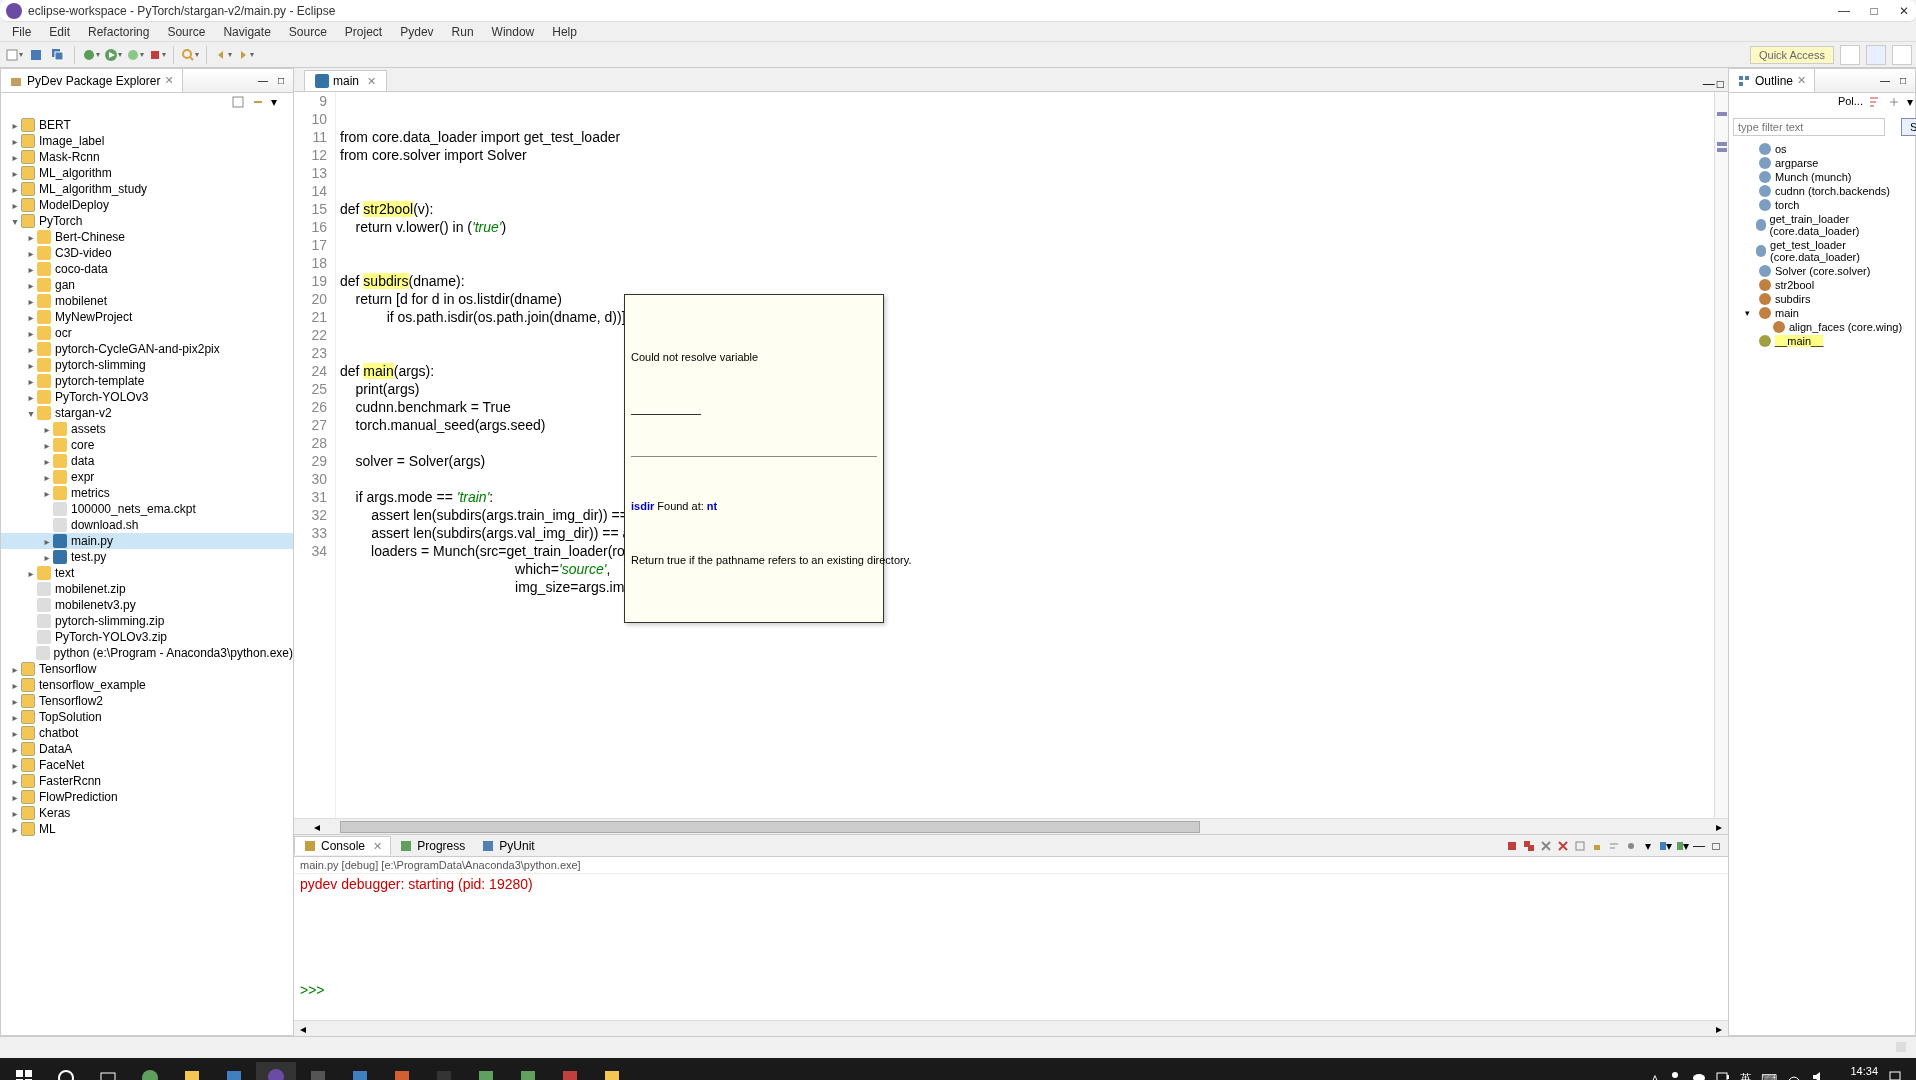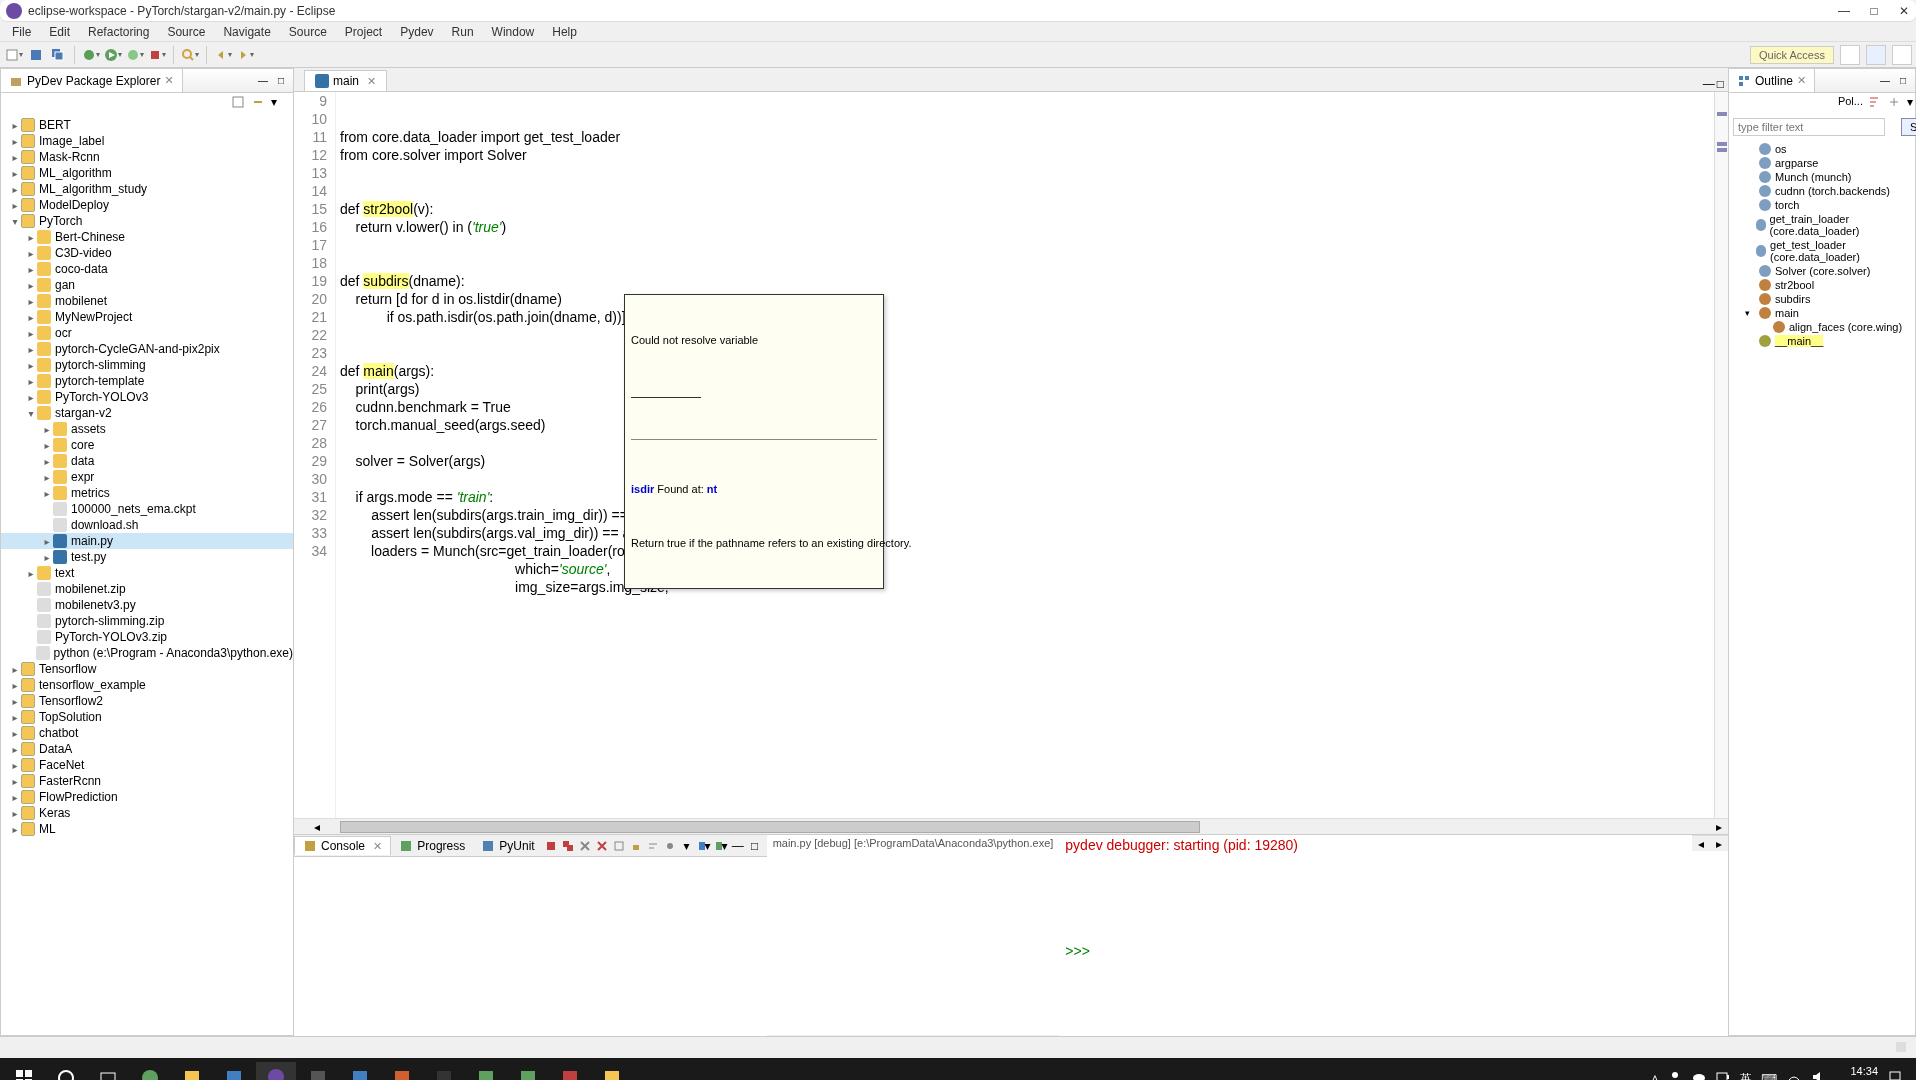--- a/index.html
+++ b/index.html
@@ -51,29 +51,29 @@
 .editor-tab .close { font-size: 11px; color: #888; margin-left: 4px; }
 .editor-tabs-tools { margin-left: auto; display: flex; gap: 2px; padding-right: 4px; }
 
 .code-container { flex: 1; display: flex; overflow: hidden; position: relative; background: #fff; }
 .gutter { width: 42px; background: #fff; text-align: right; padding-right: 8px; font-family: Consolas, monospace; font-size: 14px; color: #888; line-height: 18px; border-right: 1px solid #eee; }
 .code { flex: 1; font-family: Consolas, monospace; font-size: 14px; line-height: 18px; padding-left: 4px; white-space: pre; position: relative; }
 .kw { color: #000000; font-weight: normal; }
 .str { color: #008000; font-style: italic; }
 .hl { background: #ffff88; }
 
-.tooltip { position: absolute; background: #fffef3; border: 1px solid #333; padding: 0 6px; font-size: 11px; z-index: 100; box-shadow: 2px 2px 4px rgba(0,0,0,0.2); }
+.tooltip { position: absolute; background: #fffef3; border: 1px solid #333; padding: 17px 6px; font-size: 11px; z-index: 100; box-shadow: 2px 2px 4px rgba(0,0,0,0.2); }
 .tooltip hr { margin: 4px 0; border: none; border-top: 1px solid #888; }
 .tooltip .fn-name { color: #0000cc; font-weight: bold; }
 .tooltip .mod-name { color: #0000cc; font-weight: bold; }
 
 .overview-ruler { width: 14px; background: #f8f8f8; border-left: 1px solid #ddd; position: relative; }
 .overview-ruler .mark { position: absolute; left: 2px; width: 10px; height: 4px; }
 
-.console-area { height: 202px; border-top: 1px solid #ccc; display: flex; flex-direction: row; background: #fff; }
+.console-area { height: 202px; border-top: 1px solid #ccc; display: flex; flex-direction: column; background: #fff; }
 .console-tabs { height: 22px; display: flex; align-items: center; border-bottom: 1px solid #ccc; background: #f0f0f0; }
 .console-tab { display: flex; align-items: center; padding: 2px 8px; gap: 4px; font-size: 12px; cursor: pointer; }
 .console-tab.active { background: #fff; border: 1px solid #ccc; border-bottom: none; }
 .console-tools { margin-left: auto; display: flex; gap: 1px; padding-right: 4px; }
 .console-tools span { width: 16px; height: 16px; cursor: pointer; border: 1px solid transparent; display: flex; align-items: center; justify-content: center; }
 .console-label { padding: 2px 6px; font-size: 11px; color: #555; border-bottom: 1px solid #eee; }
 .console-output { flex: 1; font-family: Consolas, monospace; font-size: 14px; padding: 2px 6px; }
 .console-output .err { color: #cc0000; }
 .console-output .prompt { color: #008000; }
 

